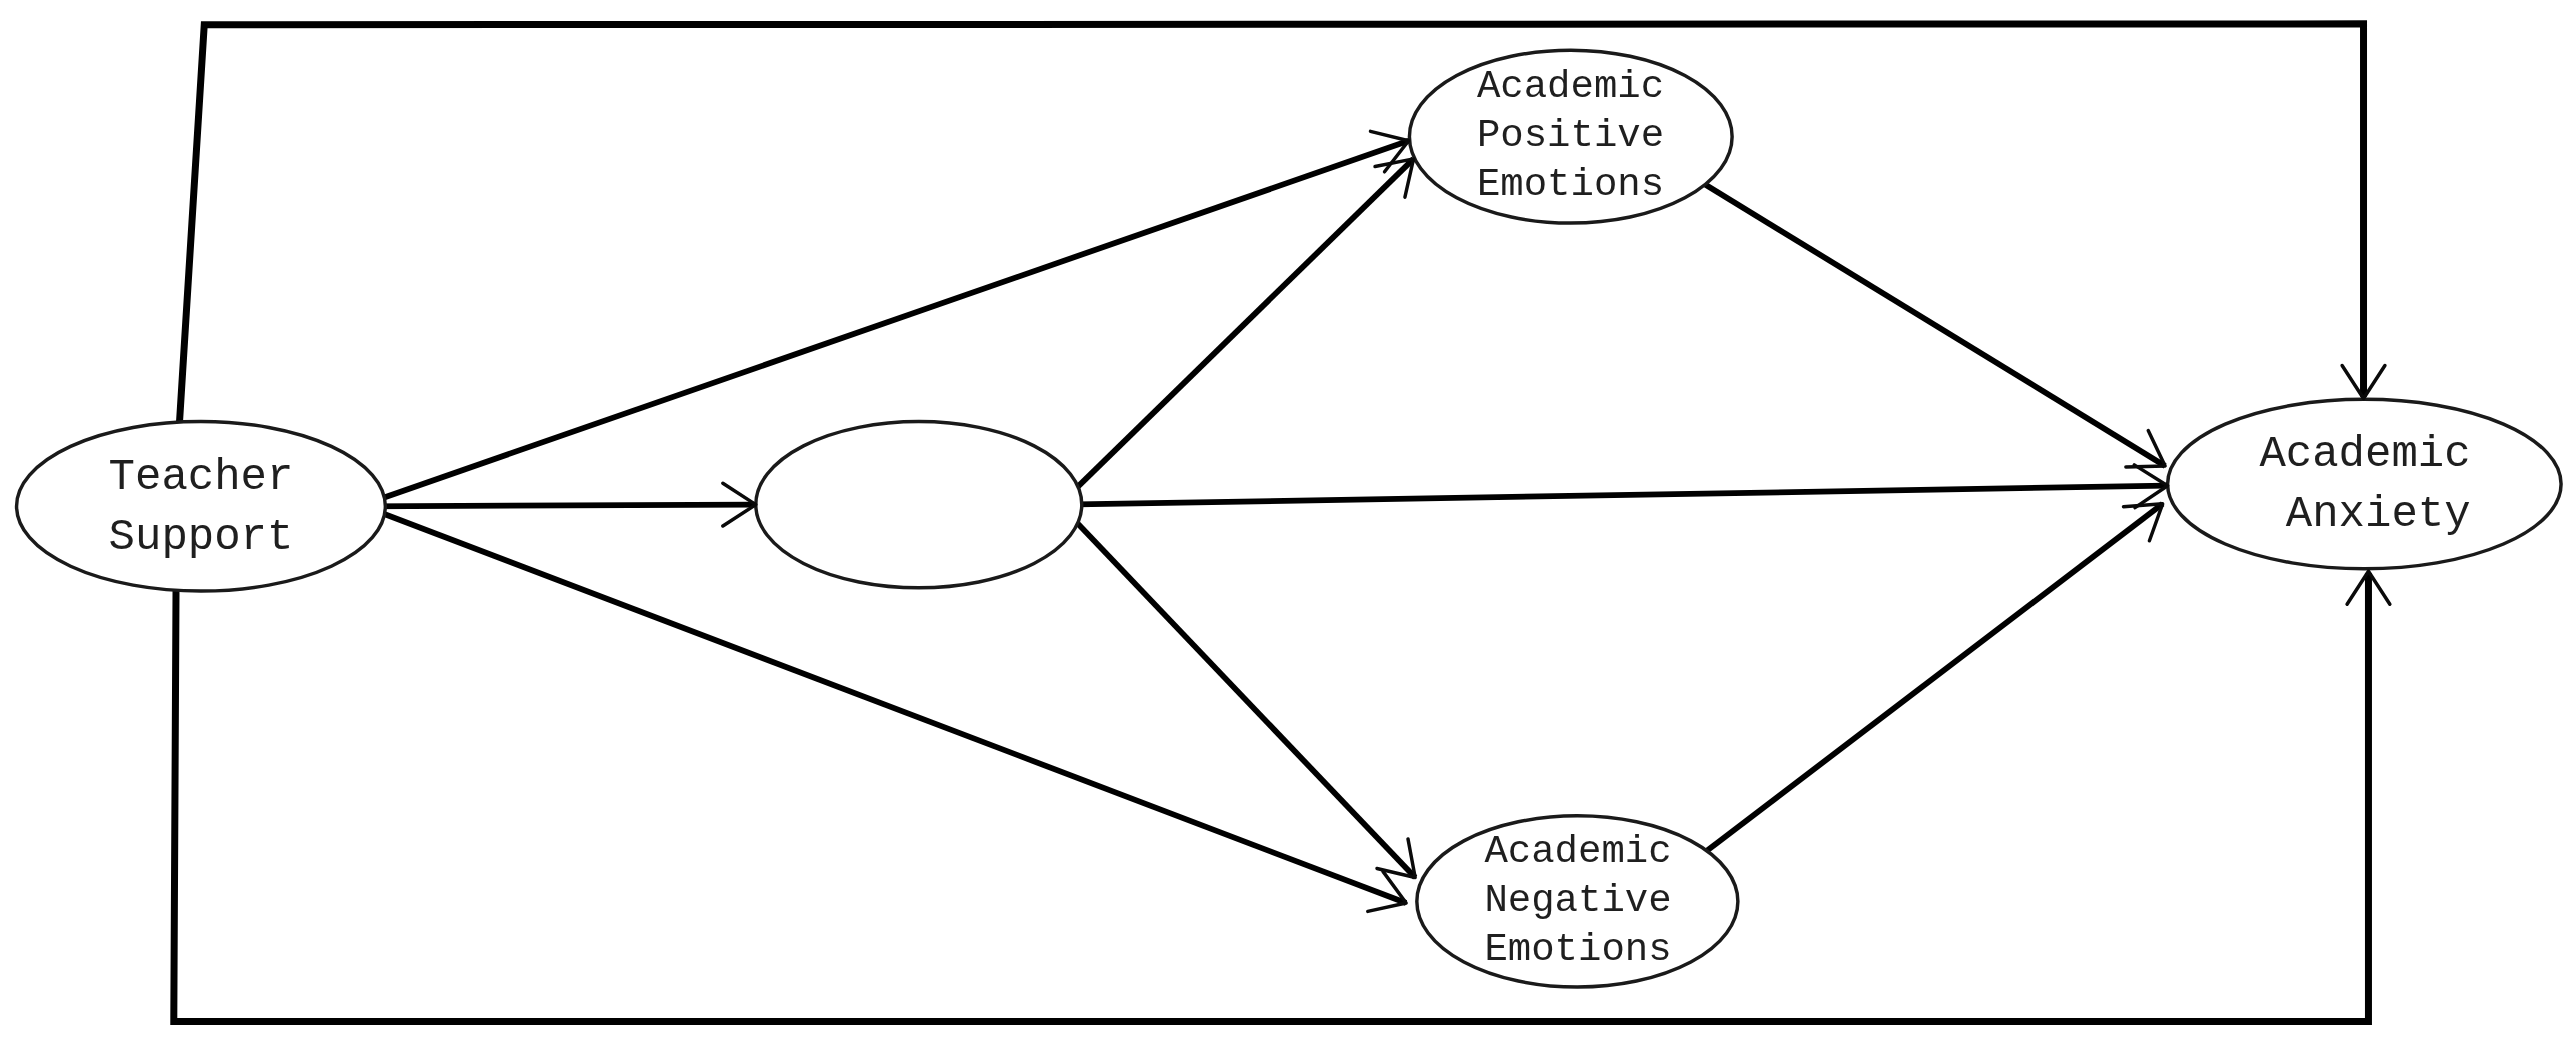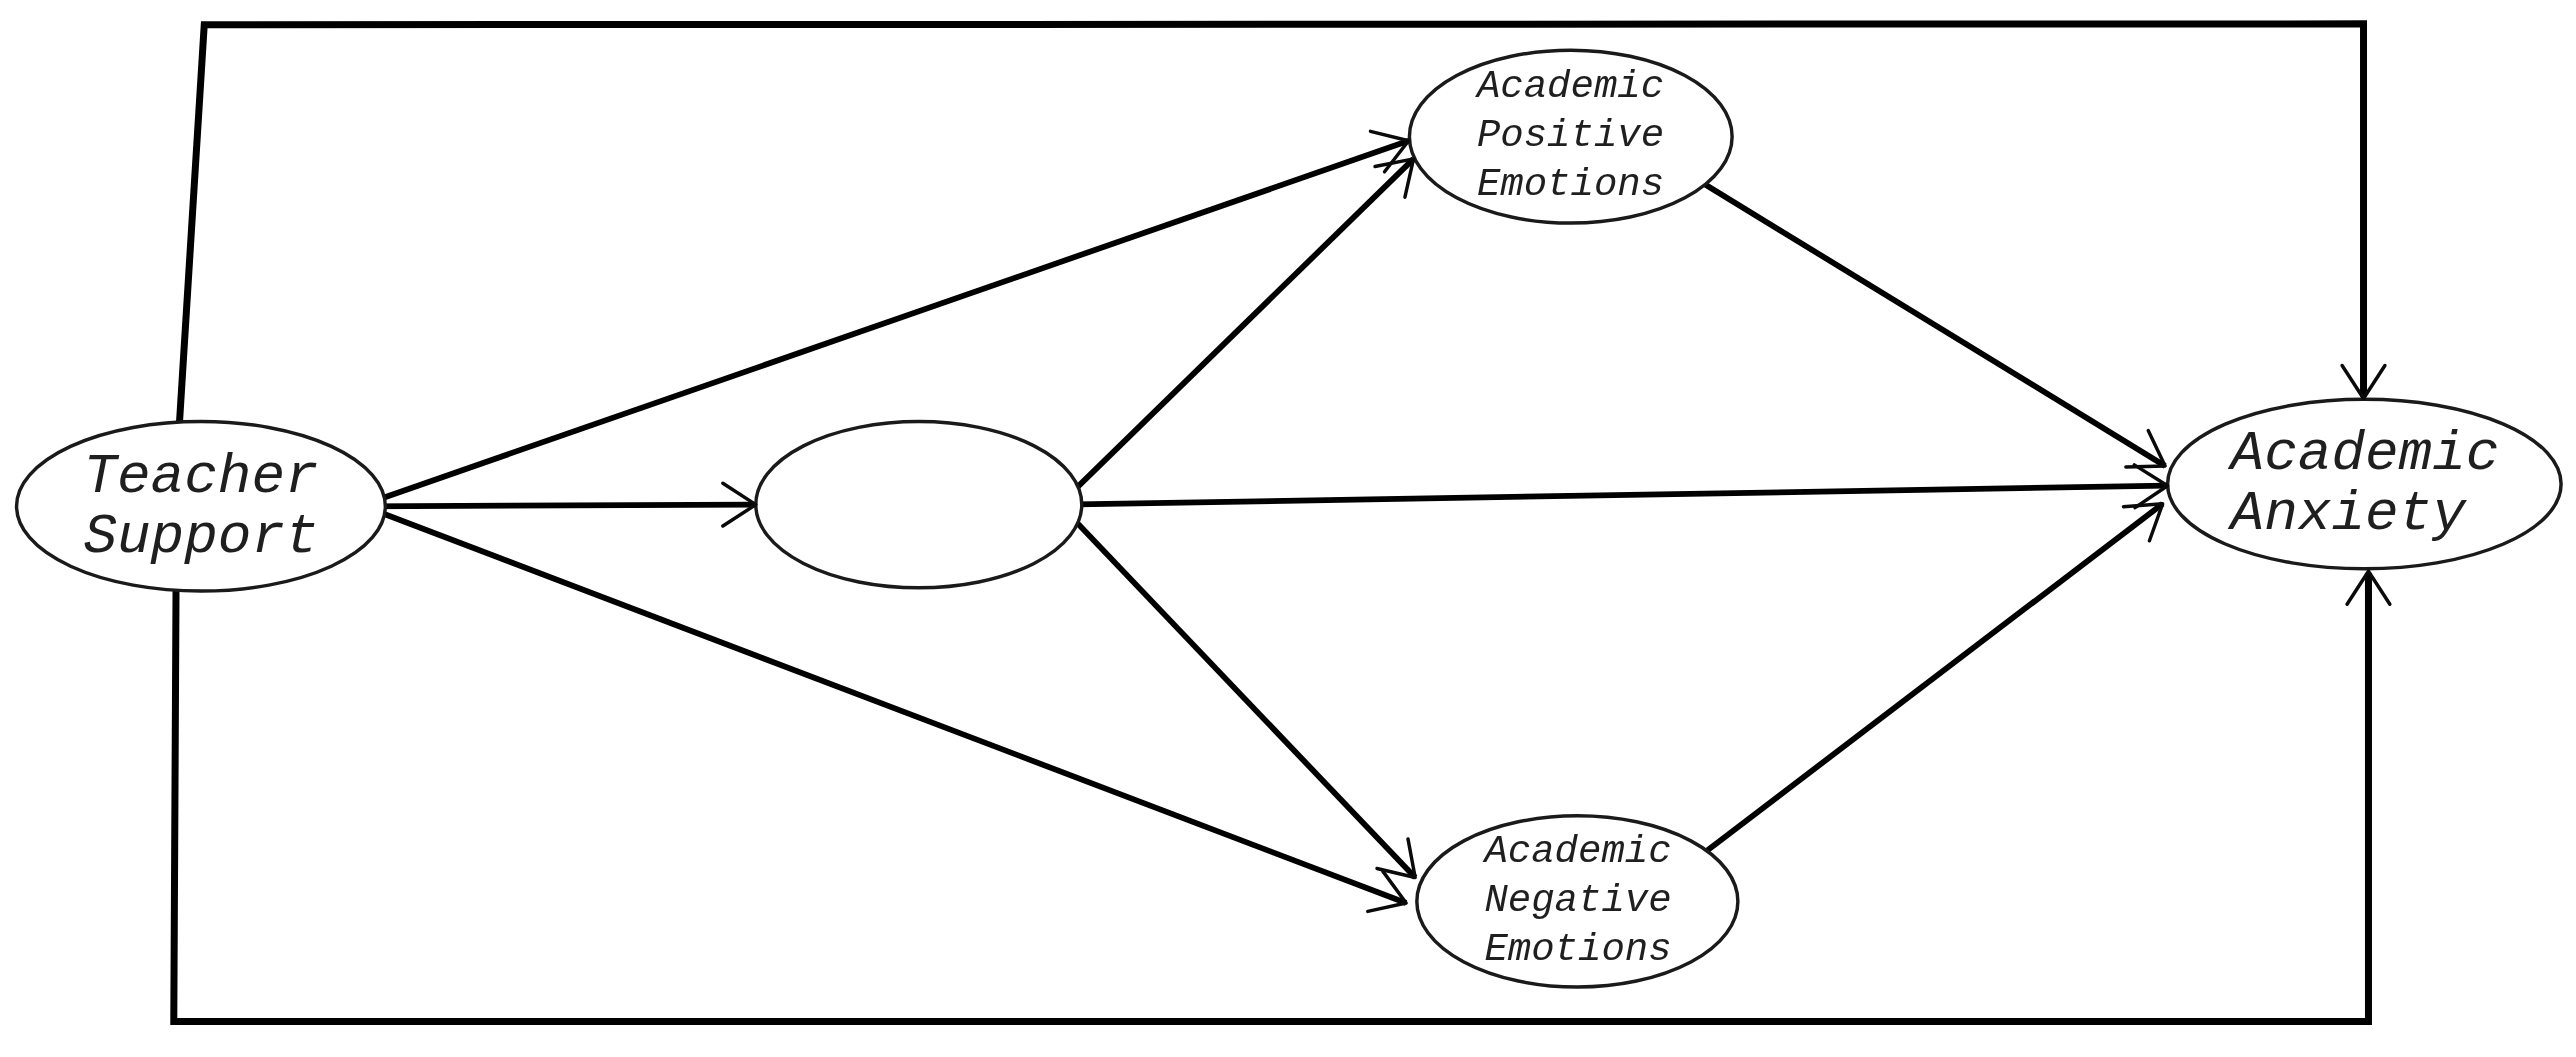--- a/index.html
+++ b/index.html
@@ -46,25 +46,24 @@
   .node-label {
     position: absolute;
     display: flex;
     align-items: center;
     justify-content: center;
     color: #1f1f1f;
     pointer-events: none;
   }
   .node-label span {
     white-space: pre-line;
-    text-align: left;
+    text-align: right;
     display: block;
-    font-style: italic;
   }
-  .lbl-lg { font-size: 56px; line-height: 60px; }
+  .lbl-lg { font-size: 44px; line-height: 60px; }
   .lbl-sm { font-size: 39px; line-height: 49px; }
 </style>
 </head>
 <body>
 
 <div class="stage">
 
   <svg viewBox="0 0 3129 1284" xmlns="http://www.w3.org/2000/svg">
 
     <g>

